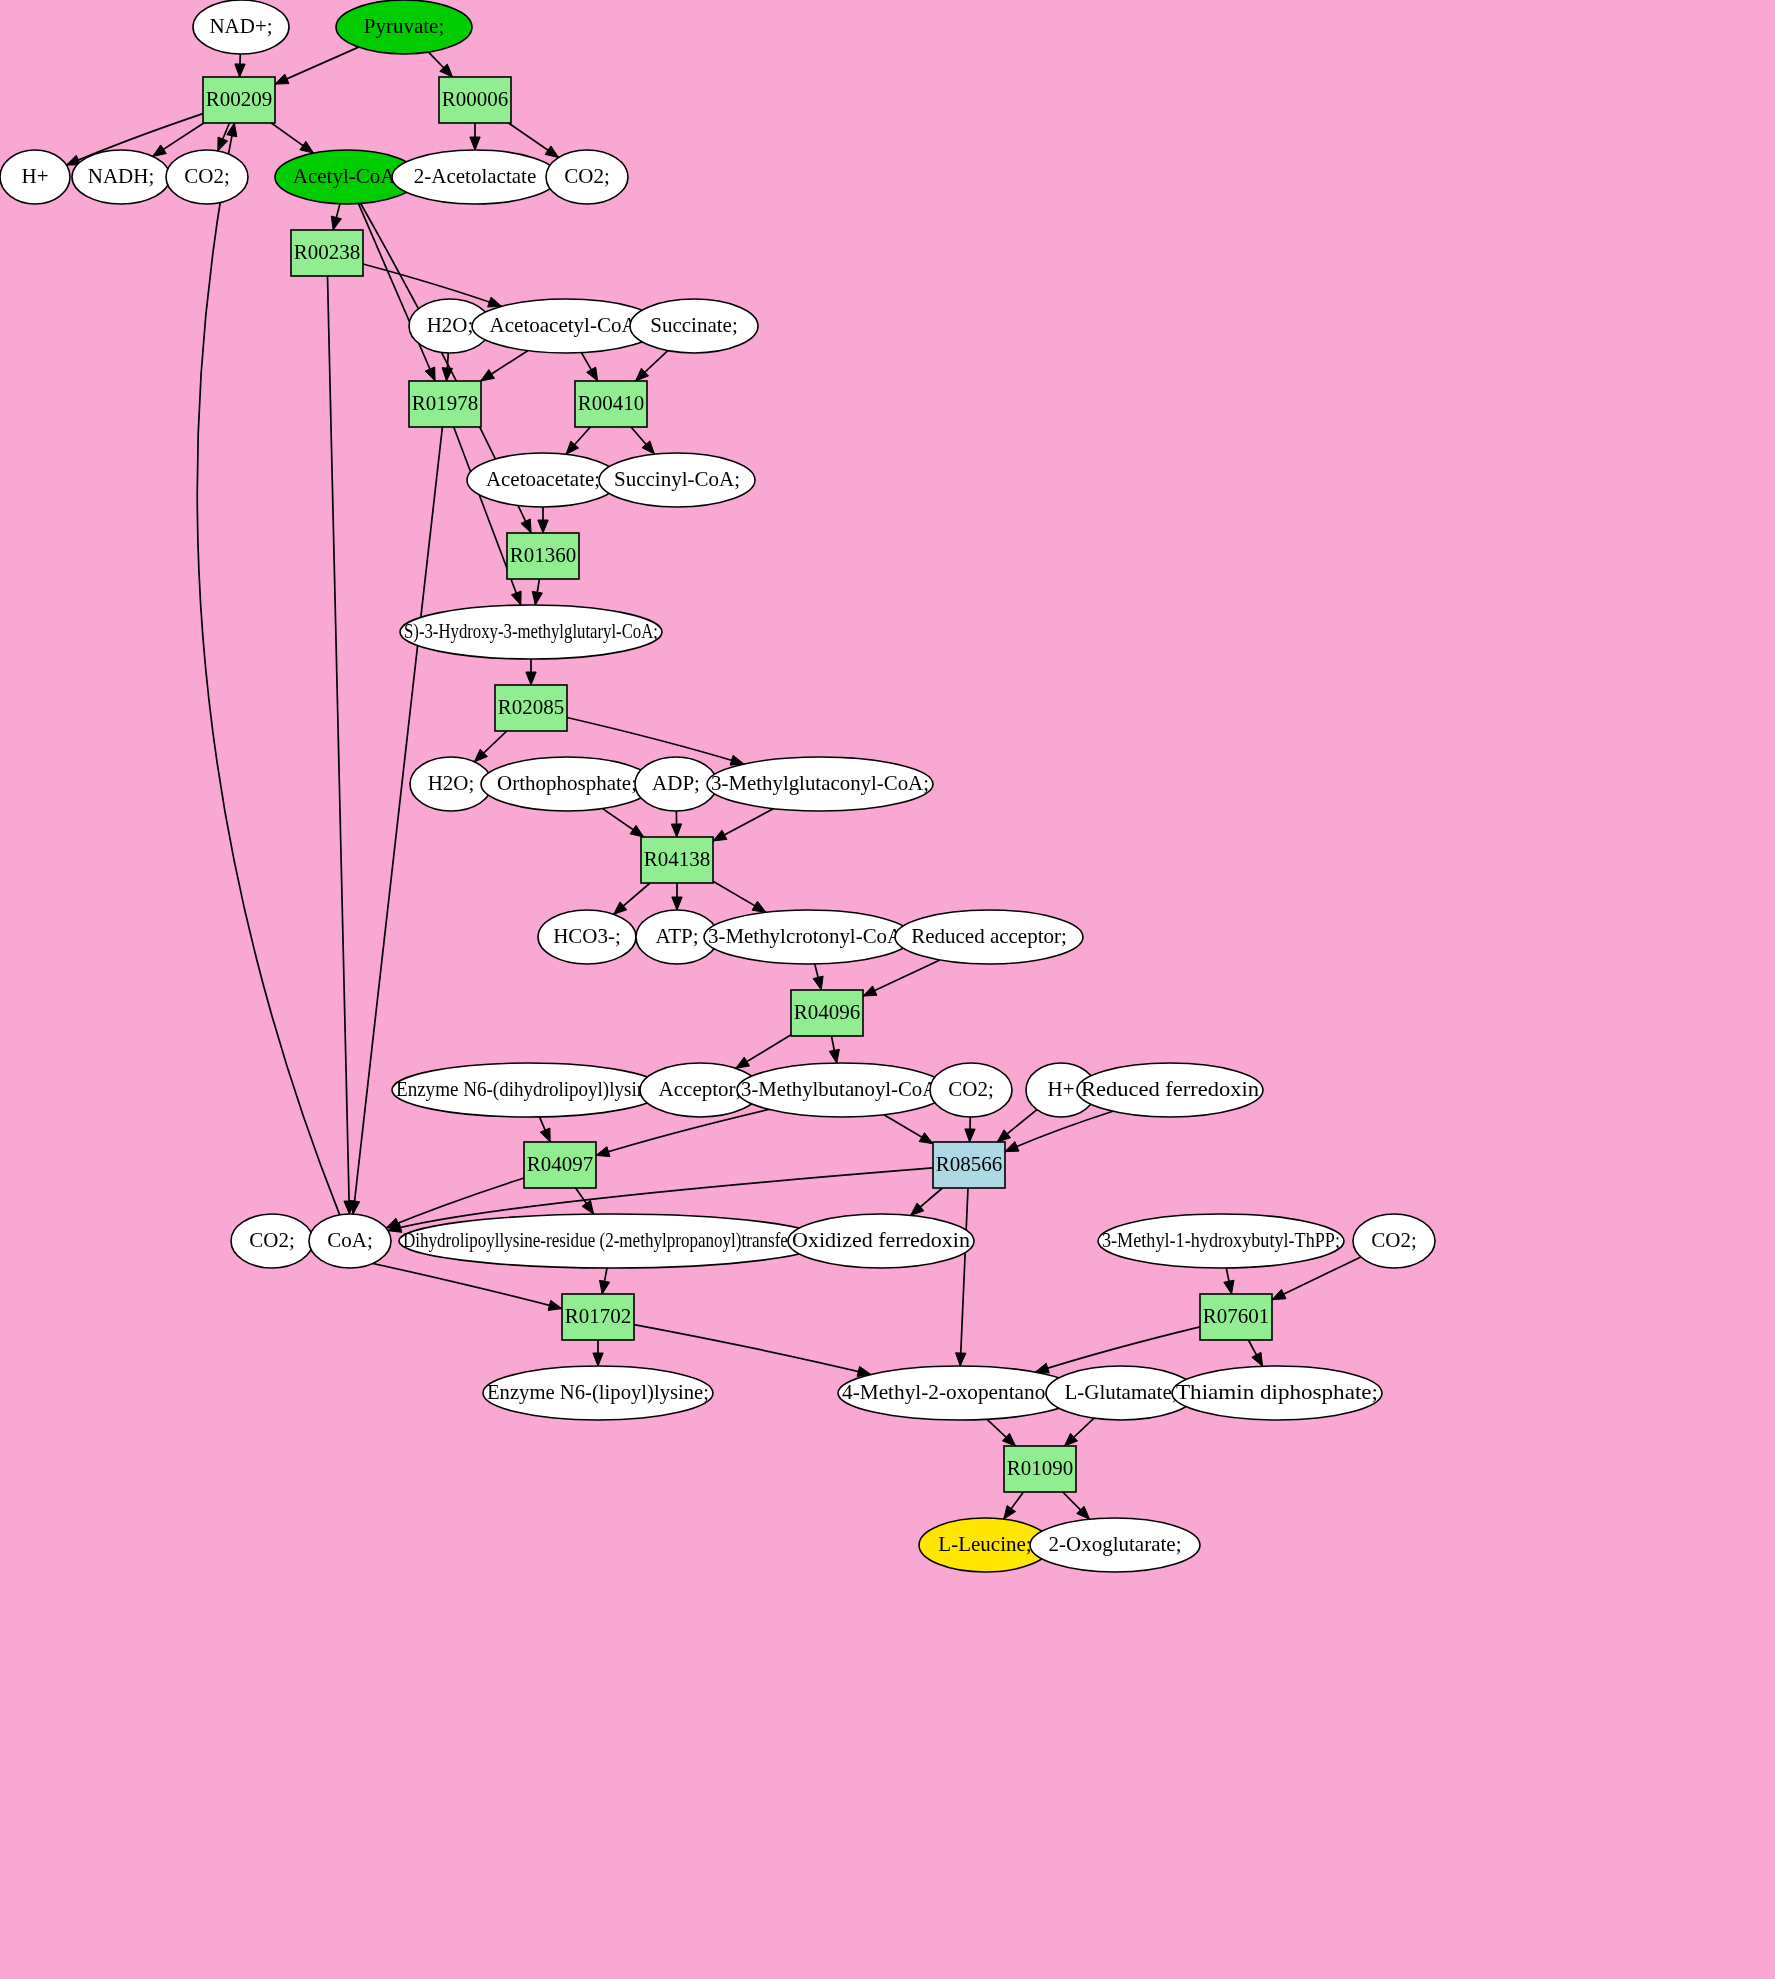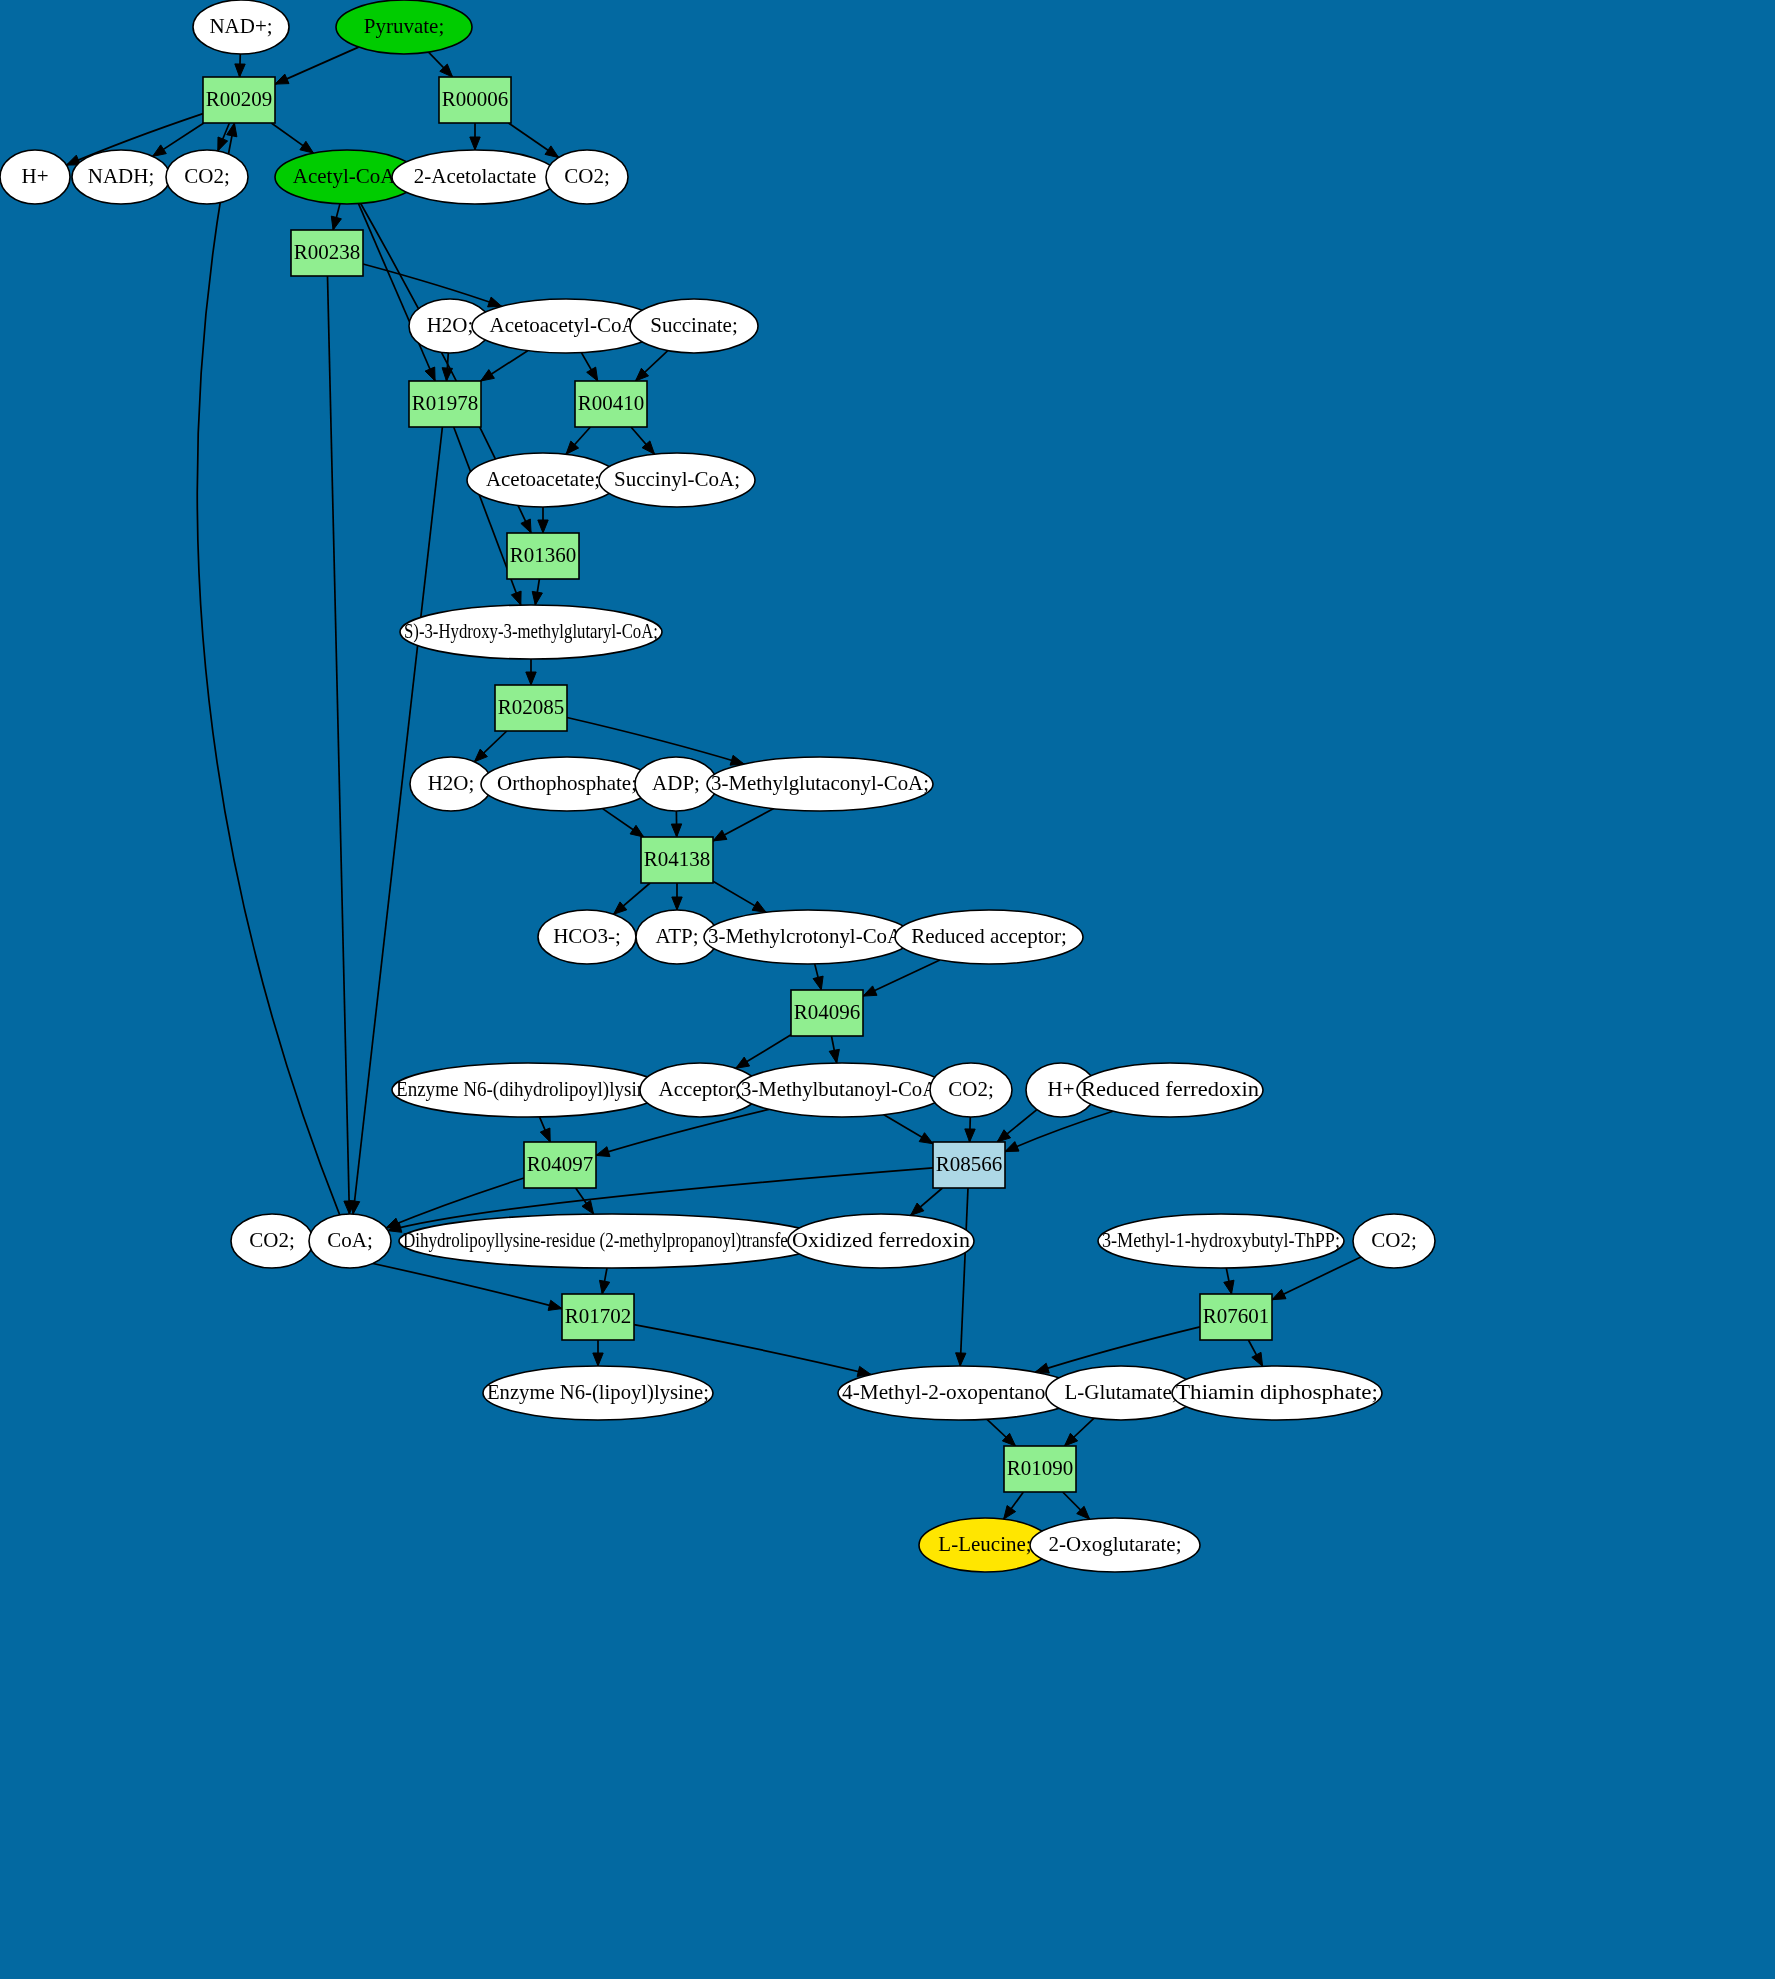--- a/index.html
+++ b/index.html
@@ -4,21 +4,21 @@
 <style>
   html, body {
     margin: 0;
     padding: 0;
     background: #ffffff;
   }
   #canvas-wrap {
     position: relative;
     width: 1775px;
     height: 1979px;
-    background: #0369a1;
+    background: #f9a8d4;
     overflow: hidden;
   }
   svg#graph {
     display: block;
     width: 1775px;
     height: 1979px;
     font-family: "Liberation Serif", "DejaVu Serif", serif;
   }
   .node-ellipse {
     fill: #ffffff;

